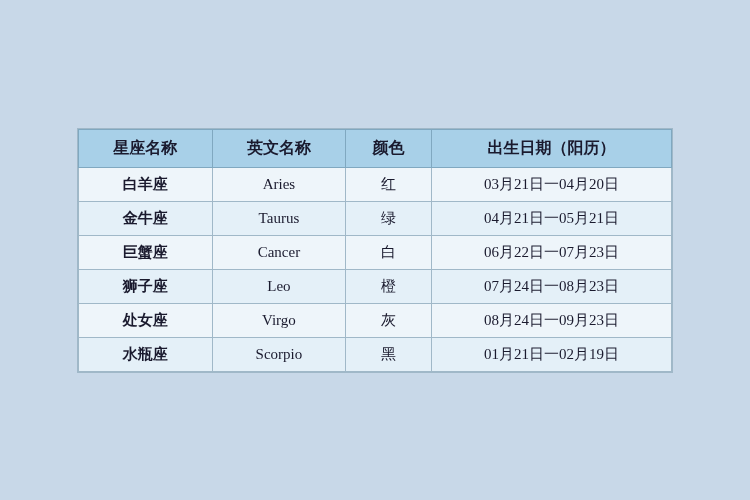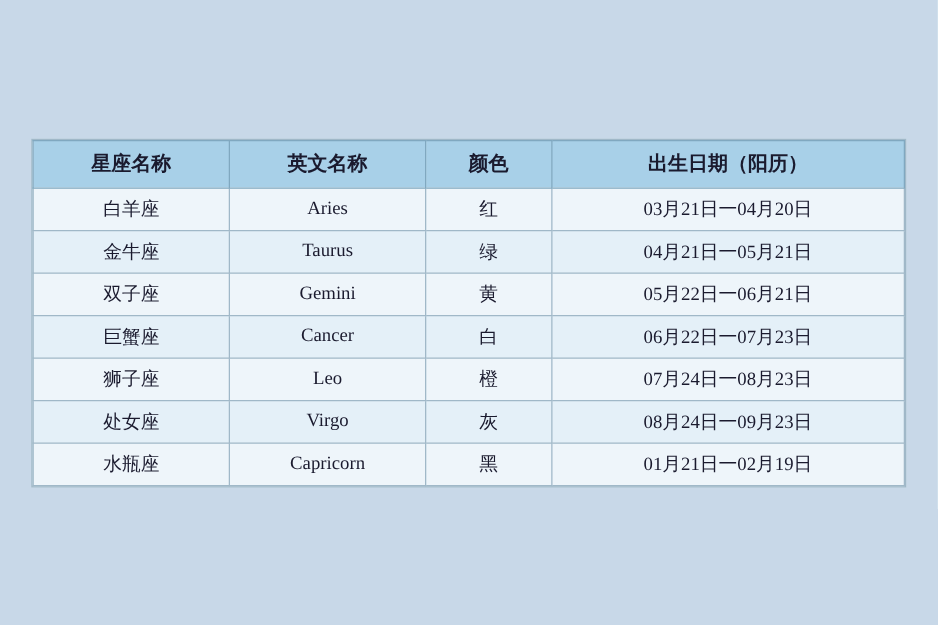--- a/index.html
+++ b/index.html
@@ -14,21 +14,21 @@
       background-color: #c8d8e8;
       display: flex;
       align-items: center;
       justify-content: center;
       font-family: "SimSun", "宋体", serif;
     }
 
     .table-container {
       background-color: #d8e8f0;
       border: 1px solid #a0b8c8;
-      width: 700px;
+      width: 596px;
     }
 
     table {
       width: 100%;
       border-collapse: collapse;
     }
 
     thead tr {
       background-color: #a8d0e8;
     }
@@ -52,21 +52,21 @@
 
     tbody td {
       border: 1px solid #a0b8c8;
       padding: 7px 12px;
       text-align: center;
       font-size: 15px;
       color: #1a1a2e;
     }
 
     tbody td:first-child {
-      font-weight: normal;
+      font-weight: bold;
       margin-left: 20px;
     }
   </style>
 </head>
 <body>
 
 <div class="table-container">
   <table>
     <thead>
       <tr>
@@ -83,44 +83,38 @@
           <td>红</td>
           <td>03月21日一04月20日</td>
         </tr>
         <tr>
           <td>金牛座</td>
           <td>Taurus</td>
           <td>绿</td>
           <td>04月21日一05月21日</td>
         </tr>
         <tr>
-          <td>双子座</td>
-          <td>Gemini</td>
-          <td>黄</td>
-          <td>05月22日一06月21日</td>
-        </tr>
-        <tr>
           <td>巨蟹座</td>
           <td>Cancer</td>
           <td>白</td>
           <td>06月22日一07月23日</td>
         </tr>
         <tr>
           <td>狮子座</td>
           <td>Leo</td>
           <td>橙</td>
           <td>07月24日一08月23日</td>
         </tr>
         <tr>
           <td>处女座</td>
           <td>Virgo</td>
           <td>灰</td>
           <td>08月24日一09月23日</td>
         </tr>
         <tr>
           <td>水瓶座</td>
-          <td>Capricorn</td>
+          <td>Scorpio</td>
           <td>黑</td>
           <td>01月21日一02月19日</td>
         </tr>
       </tbody>
   </table>
 </div>
 
 </body></html>

